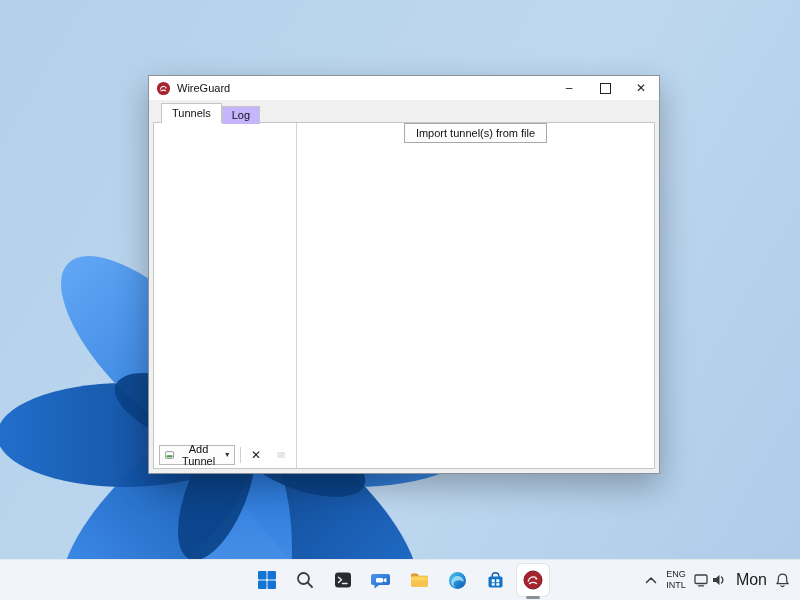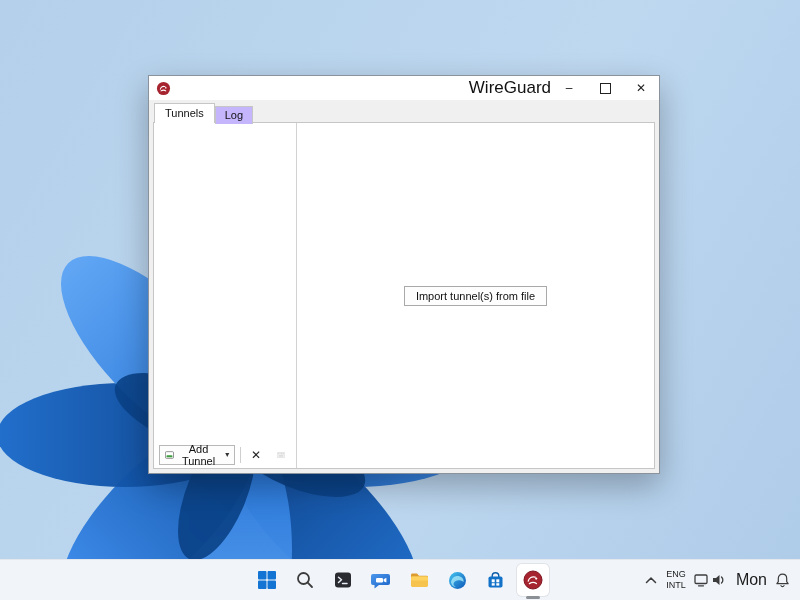--- a/index.html
+++ b/index.html
@@ -5,44 +5,44 @@
   html,body{margin:0;padding:0;width:800px;height:600px;overflow:hidden;
     font-family:"Liberation Sans", sans-serif; -webkit-font-smoothing:antialiased;}
   .desktop{position:absolute;inset:0;background:linear-gradient(120deg,#b4d0ea 0%,#bed8f0 55%,#aecbe8 100%);}
   .bloom{position:absolute;left:0;top:0;}
 
   
   .win{position:absolute;left:148px;top:75px;width:512px;height:399px;background:#f0f0f0;
     border:1px solid #8a939c;box-shadow:0 12px 30px rgba(0,0,0,.28);box-sizing:border-box;}
   .titlebar{height:24px;background:#ffffff;display:flex;align-items:center;padding-left:7px;}
   .titlebar .appico{width:15px;height:15px;margin-right:6px;flex:0 0 auto;}
-  .titlebar .ttl{font-size:17px;color:#111;flex:1;text-align:right;}
+  .titlebar .ttl{font-size:11px;color:#111;flex:1;}
   .caption-btns{display:flex;height:24px;}
   .cap{width:36px;height:24px;display:flex;align-items:center;justify-content:center;
     font-size:12px;color:#222;cursor:default;}
   .max-box{width:9px;height:9px;border:1px solid #222;display:inline-block;}
 
-  .tabstrip{height:22px;display:flex;align-items:flex-end;padding-left:5px;position:relative;z-index:2;}
+  .tabstrip{height:22px;display:flex;align-items:flex-end;padding-left:12px;position:relative;z-index:2;}
   .tab{font-size:11px;color:#111;border:1px solid #c6c6c6;border-bottom:none;background:#c4b5fd;
     padding:2px 9px 3px;position:relative;top:2px;}
   .tab.active{background:#fff;top:1px;padding:3px 10px 4px;z-index:3;}
 
   .content{position:absolute;left:4px;right:4px;top:46px;bottom:4px;background:#fff;
     border:1px solid #c6c6c6;display:flex;box-sizing:border-box;z-index:1;}
   .leftcol{width:142px;border-right:1px solid #d2d2d2;display:flex;flex-direction:column;}
   .tlist{flex:1;}
   .ltoolbar{height:27px;display:flex;align-items:center;gap:5px;padding:0 5px;}
   .tool-btn{height:20px;display:inline-flex;align-items:center;gap:4px;border:1px solid #b8b8b8;
     background:#fdfdfd;font-size:11px;color:#111;padding:0 5px;box-sizing:border-box;}
   .caret{font-size:8px;color:#333;margin-left:2px;}
   .vsep{width:1px;height:16px;background:#cfcfcf;}
   .icon-btn{width:20px;height:20px;display:flex;align-items:center;justify-content:center;
     font-size:12px;color:#222;background:transparent;border:none;}
   .icon-btn.disabled{opacity:.45;}
-  .rightcol{flex:1;display:flex;align-items:center;justify-content:center;}
+  .rightcol{flex:1;display:flex;align-items:flex-start;justify-content:center;}
   .import-btn{font-size:11px;color:#111;background:#fdfdfd;border:1px solid #a9a9a9;
     padding:3px 11px;cursor:default;}
 
   
   .taskbar{position:absolute;left:0;right:0;bottom:0;height:40px;background:#f1f5fa;
     border-top:1px solid rgba(0,0,0,.05);display:flex;align-items:center;justify-content:center;}
   .task-icons{display:flex;gap:6px;}
   .task-btn{width:32px;height:32px;border-radius:5px;display:flex;align-items:center;
     justify-content:center;position:relative;}
   .task-btn.active{background:#ffffff;box-shadow:0 0 0 1px rgba(0,0,0,.07);}

